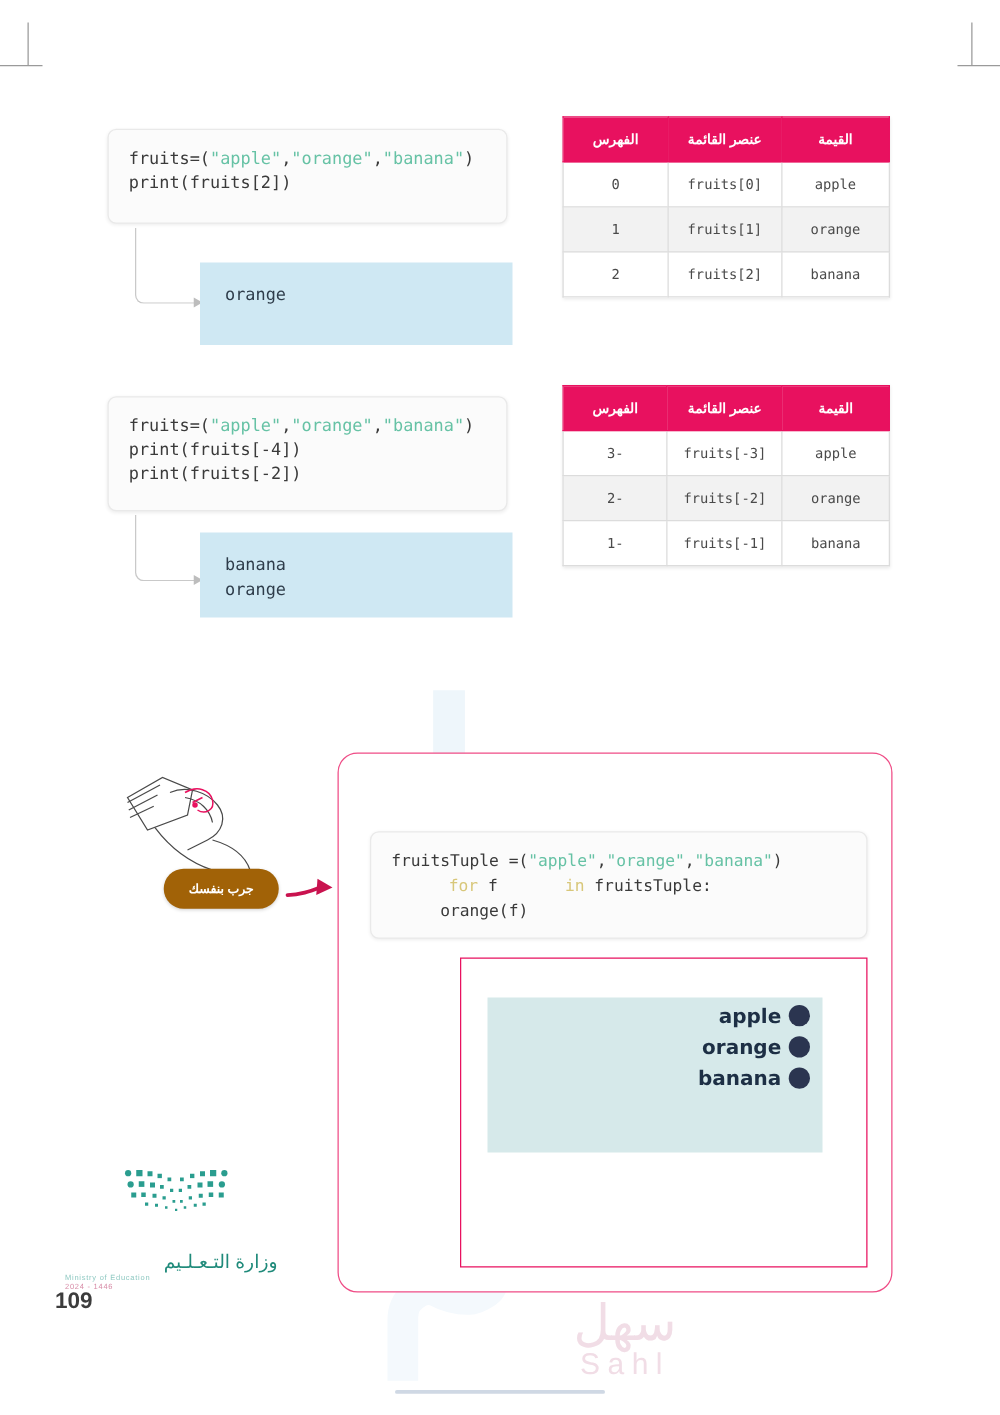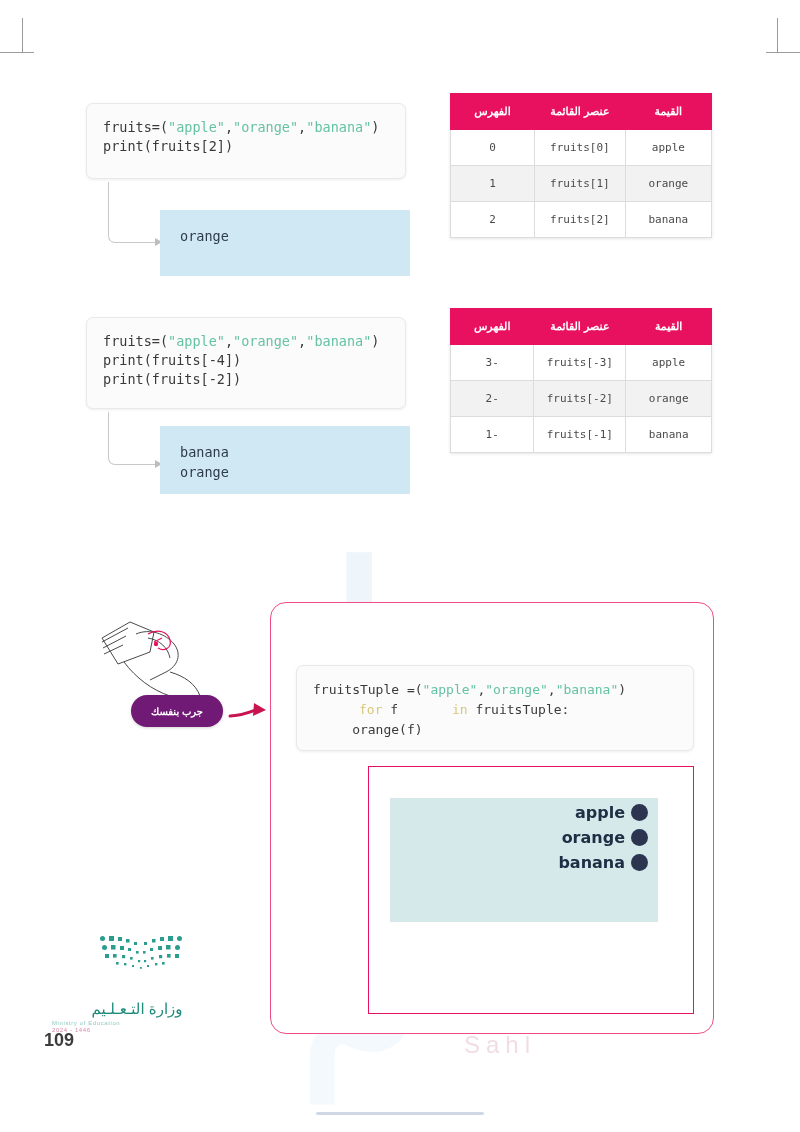--- a/index.html
+++ b/index.html
@@ -117,37 +117,36 @@
     display:inline-block;
     width:17px;height:17px;border-radius:50%;
     background:#2b3550;
     vertical-align:-3px;
     margin-left:6px;
   }
 
   
   .badge{
     position:absolute;
-    background:#701a75;
+    background:#a16207;
     color:#fff;
     border-radius:16px;
     font-size:10px;font-weight:bold;
     display:flex;align-items:center;justify-content:center;
     direction:rtl;
     box-shadow:0 1px 3px rgba(0,0,0,.18);
   }
   .badge-arrow{position:absolute;}
 
   
   .logo-wrap{position:absolute;}
   .logo-ar{
     font-size:15px;color:#1f8a7a;direction:rtl;
     font-family:"Liberation Sans",sans-serif;letter-spacing:1px;
     white-space:nowrap;
-    text-align:center;
   }
   .logo-en{font-size:6px;color:#8fc9c2;letter-spacing:.6px;white-space:nowrap;margin-top:2px;}
   .logo-yr{font-size:6px;color:#d78aa6;letter-spacing:.6px;margin-top:1px;}
   .page-num{
     position:absolute;
     font-size:18px;color:#3c3c3c;font-weight:bold;
     font-family:"Liberation Sans",sans-serif;
   }
   .watermark{
     position:absolute;
@@ -342,18 +341,19 @@
 
   <div class="logo-wrap" style="left:52px;top:1000px;width:170px;">
     <div class="logo-ar">وزارة التـعـلـيم</div>
     <div class="logo-en">Ministry of Education</div>
     <div class="logo-yr">2024 - 1446</div>
   </div>
 
   <div class="page-num" style="left:44px;top:1030px;">109</div>
 
   <div class="watermark" style="left:390px;top:1035px;width:220px;">
+    <div class="wm-ar">سهل</div>
     <div class="wm-en">Sahl</div>
   </div>
 
   <div class="bottom-rule" style="left:316px;top:1112px;width:168px;"></div>
 
 </div>
 
 </body></html>

